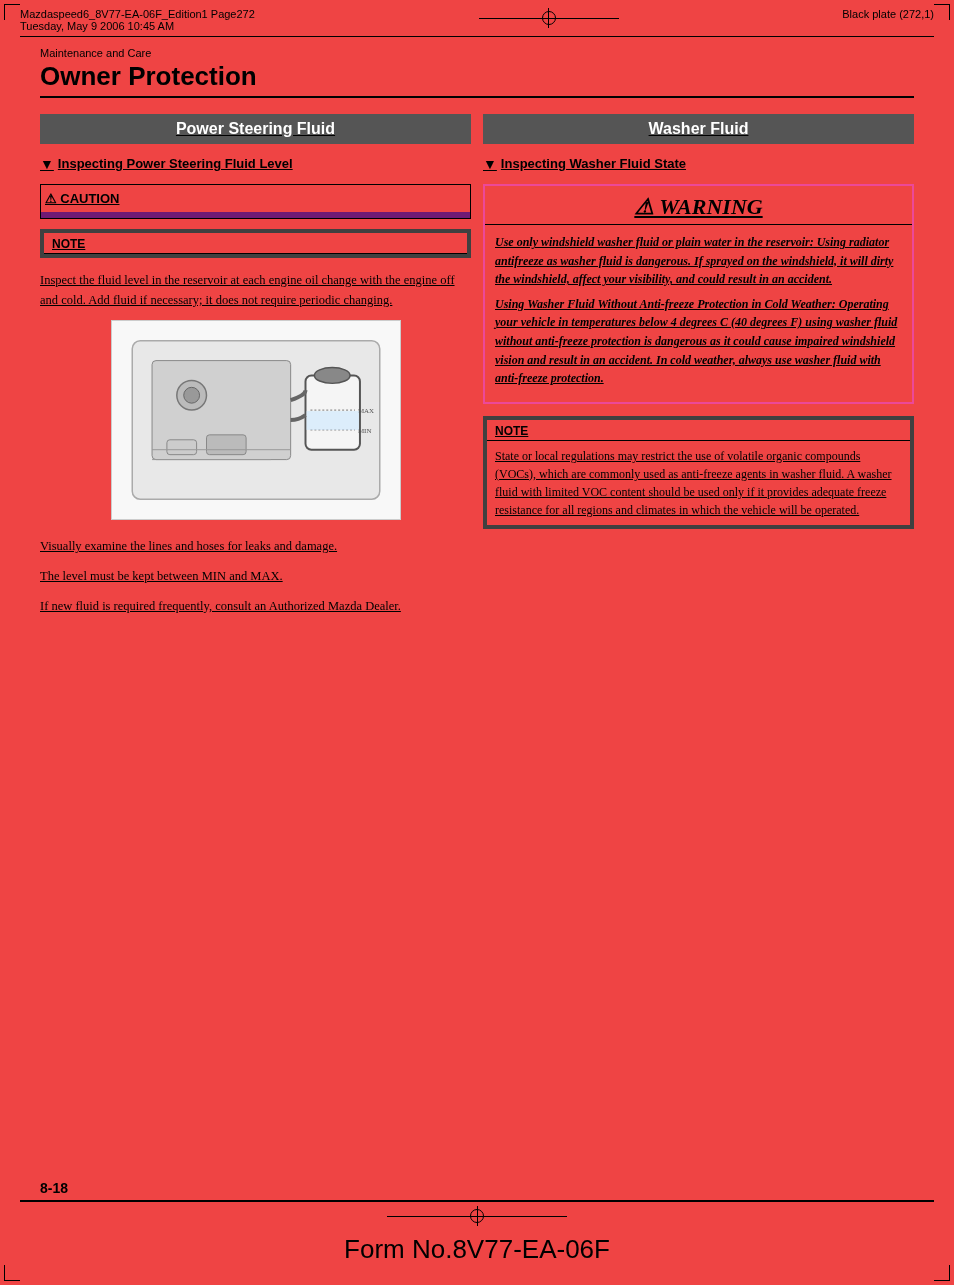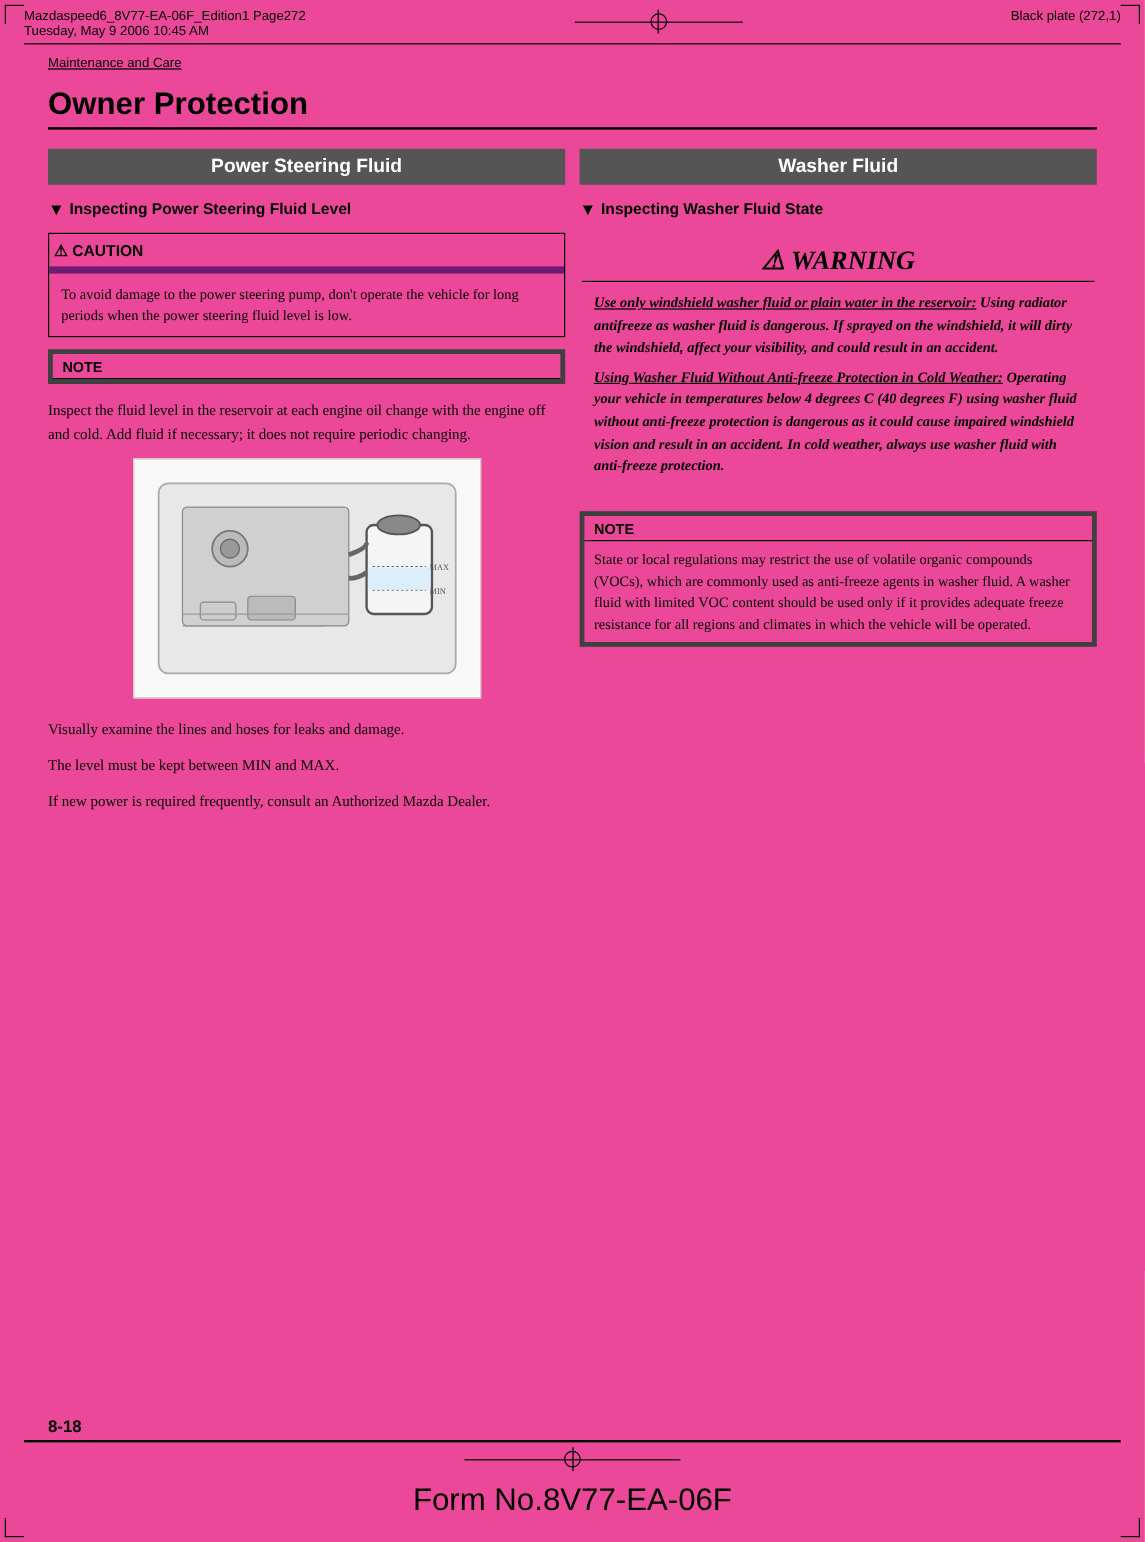--- a/index.html
+++ b/index.html
@@ -9,21 +9,21 @@
       font-size: 13px;
       color: #000;
       width: 954px;
       min-height: 1285px;
       position: relative;
     }
 
     .page-wrapper {
       width: 954px;
       min-height: 1285px;
-      background: #ec4899;
+      background: #ef4444;
       position: relative;
       padding: 0;
     }
 
     
     .top-marks {
       display: flex;
       justify-content: space-between;
       align-items: flex-start;
       padding: 8px 20px 4px 20px;
@@ -83,42 +83,42 @@
 
     
     .main-content {
       padding: 10px 40px 20px 40px;
     }
 
     
     .breadcrumb {
       font-size: 11px;
       font-family: Arial, sans-serif;
-      margin-bottom: 12px;
-      text-decoration: underline;
+      margin-bottom: 2px;
     }
 
     
     .page-title {
       font-size: 26px;
       font-weight: bold;
       font-family: Arial, sans-serif;
       margin-bottom: 4px;
     }
 
     .title-rule {
       border: none;
       border-top: 2px solid #000;
       margin-bottom: 16px;
     }
 
     
     .two-col {
       display: flex;
       gap: 12px;
+      text-decoration: underline;
     }
 
     .col-left {
       flex: 1;
     }
 
     .col-right {
       flex: 1;
     }
 
@@ -320,21 +320,20 @@
 
         <div class="section-header">Power Steering Fluid</div>
 
         <div class="sub-heading">
           <span class="triangle-bullet">▼</span>
           <span>Inspecting Power Steering Fluid Level</span>
         </div>
 
         <div class="caution-box">
           <div class="caution-header">⚠ CAUTION</div>
-          <div class="caution-body">To avoid damage to the power steering pump, don't operate the vehicle for long periods when the power steering fluid level is low.</div>
         </div>
 
         <div class="note-box">
           <div class="note-header">NOTE</div>
         </div>
 
         <div class="body-text">Inspect the fluid level in the reservoir at each engine oil change with the engine off and cold. Add fluid if necessary; it does not require periodic changing.</div>
 
         <div class="engine-svg-container">
           <svg width="290" height="200" viewBox="0 0 290 200" style="border:1px solid #ccc; background:#f8f8f8;">
@@ -364,21 +363,21 @@
 
             <line x1="40" y1="130" x2="180" y2="130" stroke="#999" stroke-width="1"></line>
             <line x1="40" y1="140" x2="160" y2="140" stroke="#999" stroke-width="1"></line>
           </svg>
         </div>
 
         <div class="body-text">Visually examine the lines and hoses for leaks and damage.</div>
 
         <div class="body-text">The level must be kept between MIN and MAX.</div>
 
-        <div class="body-text">If new power is required frequently, consult an Authorized Mazda Dealer.</div>
+        <div class="body-text">If new fluid is required frequently, consult an Authorized Mazda Dealer.</div>
 
       </div>
 
       <div class="col-right">
 
         <div class="section-header">Washer Fluid</div>
 
         <div class="sub-heading">
           <span class="triangle-bullet">▼</span>
           <span>Inspecting Washer Fluid State</span>

